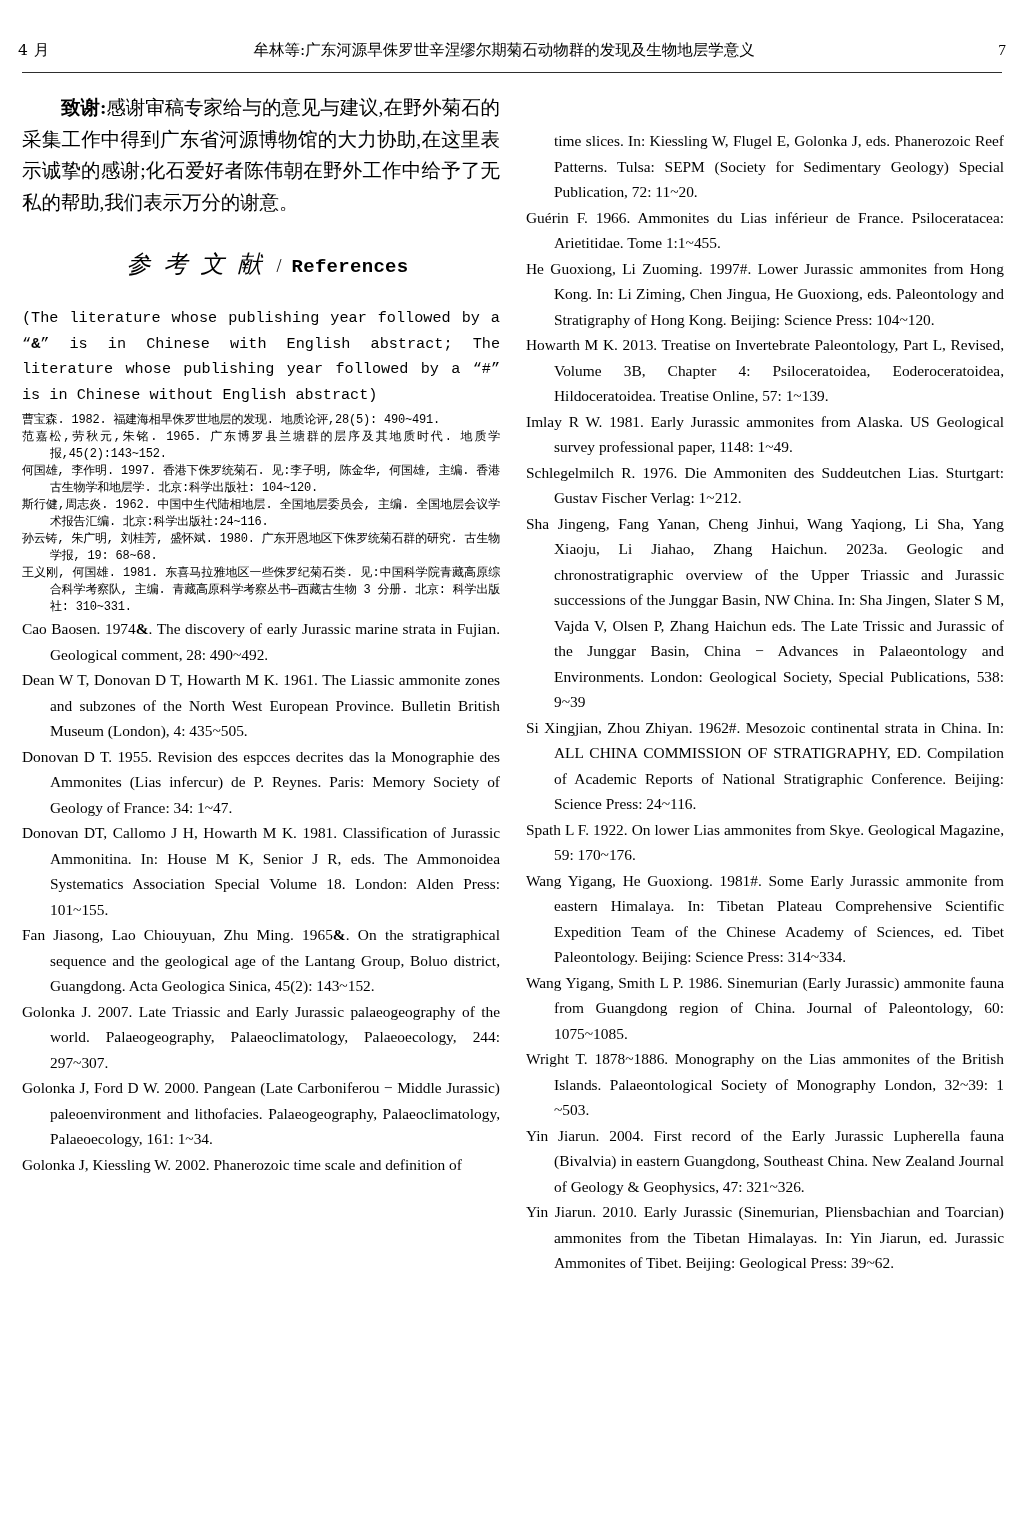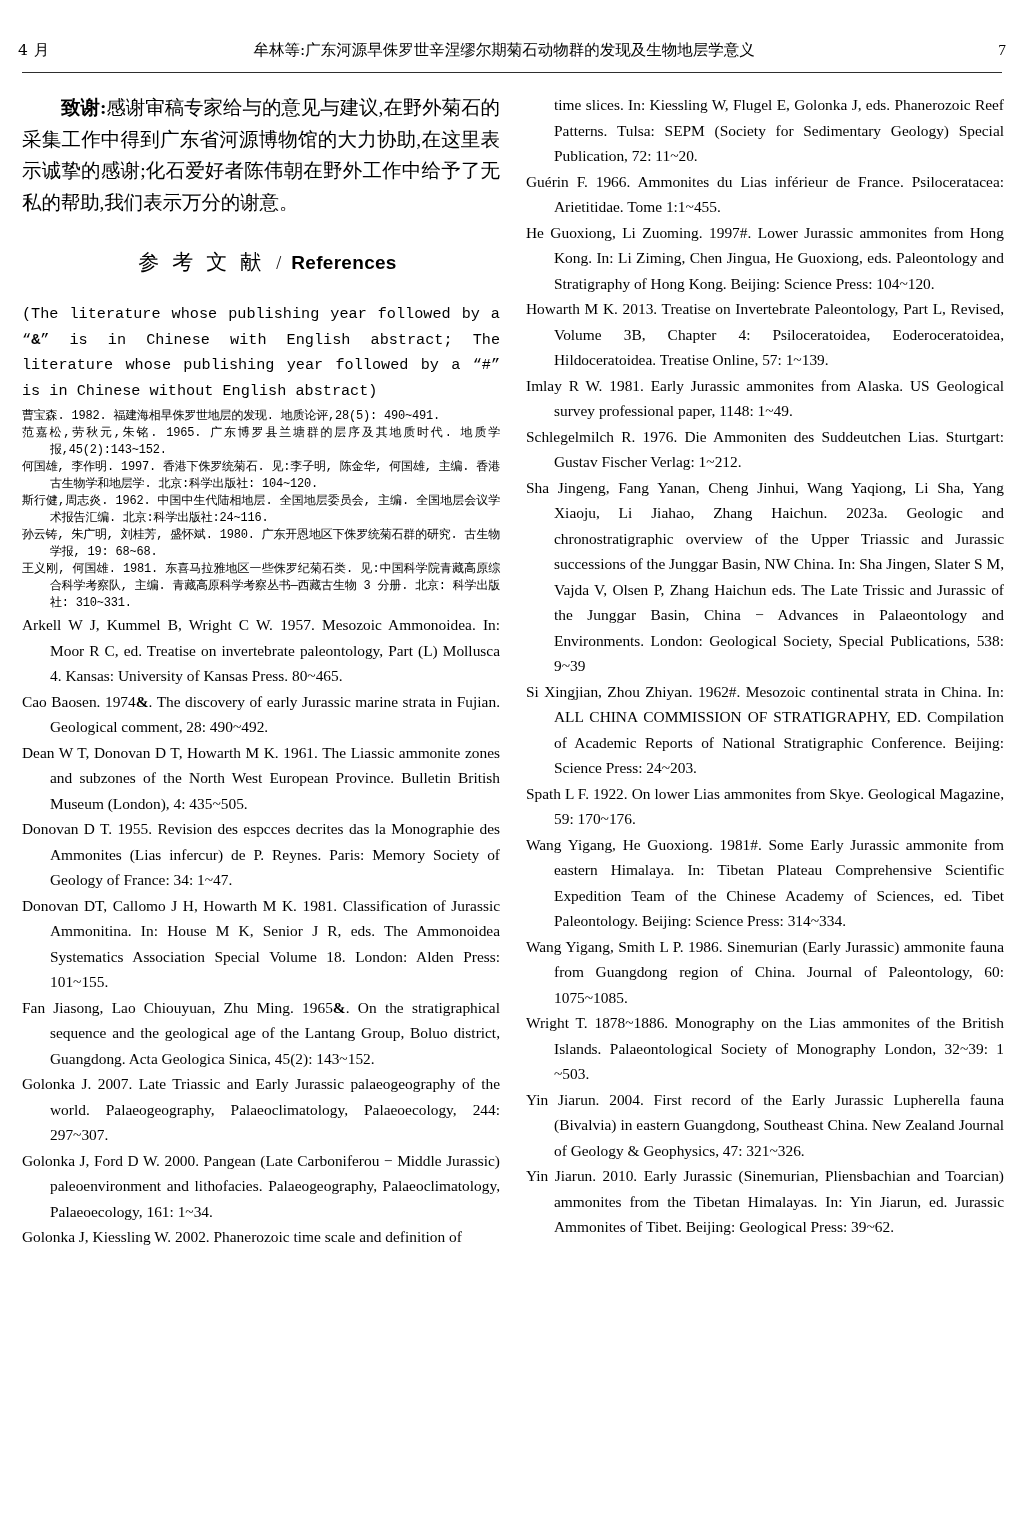--- a/index.html
+++ b/index.html
@@ -88,31 +88,32 @@
   }
 
   
   .refhead {
     text-align: center;
     margin: 30px 0 26px 0;
     white-space: nowrap;
   }
   .refhead .cn {
     font-family: "DejaVu Serif", "Liberation Serif", serif;
-    font-size: 21px;
+    font-size: 24px;
     letter-spacing: 13px;
     padding-left: 13px;
+    font-style: italic;
   }
   .refhead .slash {
     font-size: 18px;
     padding: 0 10px 0 2px;
     font-family: "Liberation Serif", serif;
   }
   .refhead .en {
-    font-family: Liberation Sans, sans-serif;
+    font-family: Liberation Mono, monospace;
     font-size: 19px;
     font-weight: bold;
     letter-spacing: .3px;
   }
 
   
   .note {
     font-family: Liberation Mono, monospace;
     font-size: 15.2px;
     line-height: 25.6px;
@@ -165,41 +166,40 @@
 
     <p class="note"><span>(The literature whose publishing year followed by a “</span><b>&amp;</b><span>” is in Chinese with English abstract; The literature whose publishing year followed by a “#” is in Chinese without English abstract)</span></p>
 
     <p class="ref cnref">曹宝森. 1982. 福建海相早侏罗世地层的发现. 地质论评,28(5): 490~491.</p>
     <p class="ref cnref">范嘉松,劳秋元,朱铭. 1965. 广东博罗县兰塘群的层序及其地质时代. 地质学报,45(2):143~152.</p>
     <p class="ref cnref">何国雄, 李作明. 1997. 香港下侏罗统菊石. 见:李子明, 陈金华, 何国雄, 主编. 香港古生物学和地层学. 北京:科学出版社: 104~120.</p>
     <p class="ref cnref">斯行健,周志炎. 1962. 中国中生代陆相地层. 全国地层委员会, 主编. 全国地层会议学术报告汇编. 北京:科学出版社:24~116.</p>
     <p class="ref cnref">孙云铸, 朱广明, 刘桂芳, 盛怀斌. 1980. 广东开恩地区下侏罗统菊石群的研究. 古生物学报, 19: 68~68.</p>
     <p class="ref cnref">王义刚, 何国雄. 1981. 东喜马拉雅地区一些侏罗纪菊石类. 见:中国科学院青藏高原综合科学考察队, 主编. 青藏高原科学考察丛书—西藏古生物 3 分册. 北京: 科学出版社: 310~331.</p>
 
-    <p class="ref"><span>Arkell W J, Kummel B, Wright C W. 1957. Mesozoic Ammonoidea. In: Moor R C, ed. Treatise on invertebrate paleontology, Part (L) Mollusca 4. Kansas: University of Kansas Press. 80~465.</span><b></b><span></span></p>
     <p class="ref"><span>Cao Baosen. 1974</span><b>&amp;</b><span>. The discovery of early Jurassic marine strata in Fujian. Geological comment, 28: 490~492.</span></p>
     <p class="ref"><span>Dean W T, Donovan D T, Howarth M K. 1961. The Liassic ammonite zones and subzones of the North West European Province. Bulletin British Museum (London), 4: 435~505.</span><b></b><span></span></p>
     <p class="ref"><span>Donovan D T. 1955. Revision des espcces decrites das la Monographie des Ammonites (Lias infercur) de P. Reynes. Paris: Memory Society of Geology of France: 34: 1~47.</span><b></b><span></span></p>
     <p class="ref"><span>Donovan DT, Callomo J H, Howarth M K. 1981. Classification of Jurassic Ammonitina. In: House M K, Senior J R, eds. The Ammonoidea Systematics Association Special Volume 18. London: Alden Press: 101~155.</span><b></b><span></span></p>
     <p class="ref"><span>Fan Jiasong, Lao Chiouyuan, Zhu Ming. 1965</span><b>&amp;</b><span>. On the stratigraphical sequence and the geological age of the Lantang Group, Boluo district, Guangdong. Acta Geologica Sinica, 45(2): 143~152.</span></p>
     <p class="ref"><span>Golonka J. 2007. Late Triassic and Early Jurassic palaeogeography of the world. Palaeogeography, Palaeoclimatology, Palaeoecology, 244: 297~307.</span><b></b><span></span></p>
     <p class="ref"><span>Golonka J, Ford D W. 2000. Pangean (Late Carboniferou − Middle Jurassic) paleoenvironment and lithofacies. Palaeogeography, Palaeoclimatology, Palaeoecology, 161: 1~34.</span><b></b><span></span></p>
     <p class="ref"><span>Golonka J, Kiessling W. 2002. Phanerozoic time scale and definition of</span><b></b><span></span></p>
 
   </div>
 
   <div class="col col-right">
-    <p class="ref" style="padding-left:28px;text-indent:0;"><span>time slices. In: Kiessling W, Flugel E, Golonka J, eds. Phanerozoic Reef Patterns. Tulsa: SEPM (Society for Sedimentary Geology) Special Publication, 72: 11~20.</span></p>
+    <p class="ref" style="padding-left:28px;text-indent:0;margin-top:36px;"><span>time slices. In: Kiessling W, Flugel E, Golonka J, eds. Phanerozoic Reef Patterns. Tulsa: SEPM (Society for Sedimentary Geology) Special Publication, 72: 11~20.</span></p>
     <p class="ref"><span>Guérin F. 1966. Ammonites du Lias inférieur de France. Psiloceratacea: Arietitidae. Tome 1:1~455.</span><b></b><span></span></p>
     <p class="ref"><span>He Guoxiong, Li Zuoming. 1997#. Lower Jurassic ammonites from Hong Kong. In: Li Ziming, Chen Jingua, He Guoxiong, eds. Paleontology and Stratigraphy of Hong Kong. Beijing: Science Press: 104~120.</span><b></b><span></span></p>
     <p class="ref"><span>Howarth M K. 2013. Treatise on Invertebrate Paleontology, Part L, Revised, Volume 3B, Chapter 4: Psiloceratoidea, Eoderoceratoidea, Hildoceratoidea. Treatise Online, 57: 1~139.</span><b></b><span></span></p>
     <p class="ref"><span>Imlay R W. 1981. Early Jurassic ammonites from Alaska. US Geological survey professional paper, 1148: 1~49.</span><b></b><span></span></p>
     <p class="ref"><span>Schlegelmilch R. 1976. Die Ammoniten des Suddeutchen Lias. Sturtgart: Gustav Fischer Verlag: 1~212.</span><b></b><span></span></p>
     <p class="ref"><span>Sha Jingeng, Fang Yanan, Cheng Jinhui, Wang Yaqiong, Li Sha, Yang Xiaoju, Li Jiahao, Zhang Haichun. 2023a. Geologic and chronostratigraphic overview of the Upper Triassic and Jurassic successions of the Junggar Basin, NW China. In: Sha Jingen, Slater S M, Vajda V, Olsen P, Zhang Haichun eds. The Late Trissic and Jurassic of the Junggar Basin, China − Advances in Palaeontology and Environments. London: Geological Society, Special Publications, 538: 9~39</span><b></b><span></span></p>
-    <p class="ref"><span>Si Xingjian, Zhou Zhiyan. 1962#. Mesozoic continental strata in China. In: ALL CHINA COMMISSION OF STRATIGRAPHY, ED. Compilation of Academic Reports of National Stratigraphic Conference. Beijing: Science Press: 24~203.</span><b></b><span></span></p>
+    <p class="ref"><span>Si Xingjian, Zhou Zhiyan. 1962#. Mesozoic continental strata in China. In: ALL CHINA COMMISSION OF STRATIGRAPHY, ED. Compilation of Academic Reports of National Stratigraphic Conference. Beijing: Science Press: 24~116.</span><b></b><span></span></p>
     <p class="ref"><span>Spath L F. 1922. On lower Lias ammonites from Skye. Geological Magazine, 59: 170~176.</span><b></b><span></span></p>
     <p class="ref"><span>Wang Yigang, He Guoxiong. 1981#. Some Early Jurassic ammonite from eastern Himalaya. In: Tibetan Plateau Comprehensive Scientific Expedition Team of the Chinese Academy of Sciences, ed. Tibet Paleontology. Beijing: Science Press: 314~334.</span><b></b><span></span></p>
     <p class="ref"><span>Wang Yigang, Smith L P. 1986. Sinemurian (Early Jurassic) ammonite fauna from Guangdong region of China. Journal of Paleontology, 60: 1075~1085.</span><b></b><span></span></p>
     <p class="ref"><span>Wright T. 1878~1886. Monography on the Lias ammonites of the British Islands. Palaeontological Society of Monography London, 32~39: 1 ~503.</span><b></b><span></span></p>
     <p class="ref"><span>Yin Jiarun. 2004. First record of the Early Jurassic Lupherella fauna (Bivalvia) in eastern Guangdong, Southeast China. New Zealand Journal of Geology &amp; Geophysics, 47: 321~326.</span><b></b><span></span></p>
     <p class="ref"><span>Yin Jiarun. 2010. Early Jurassic (Sinemurian, Pliensbachian and Toarcian) ammonites from the Tibetan Himalayas. In: Yin Jiarun, ed. Jurassic Ammonites of Tibet. Beijing: Geological Press: 39~62.</span><b></b><span></span></p>
   </div>
 
 </div>
 

